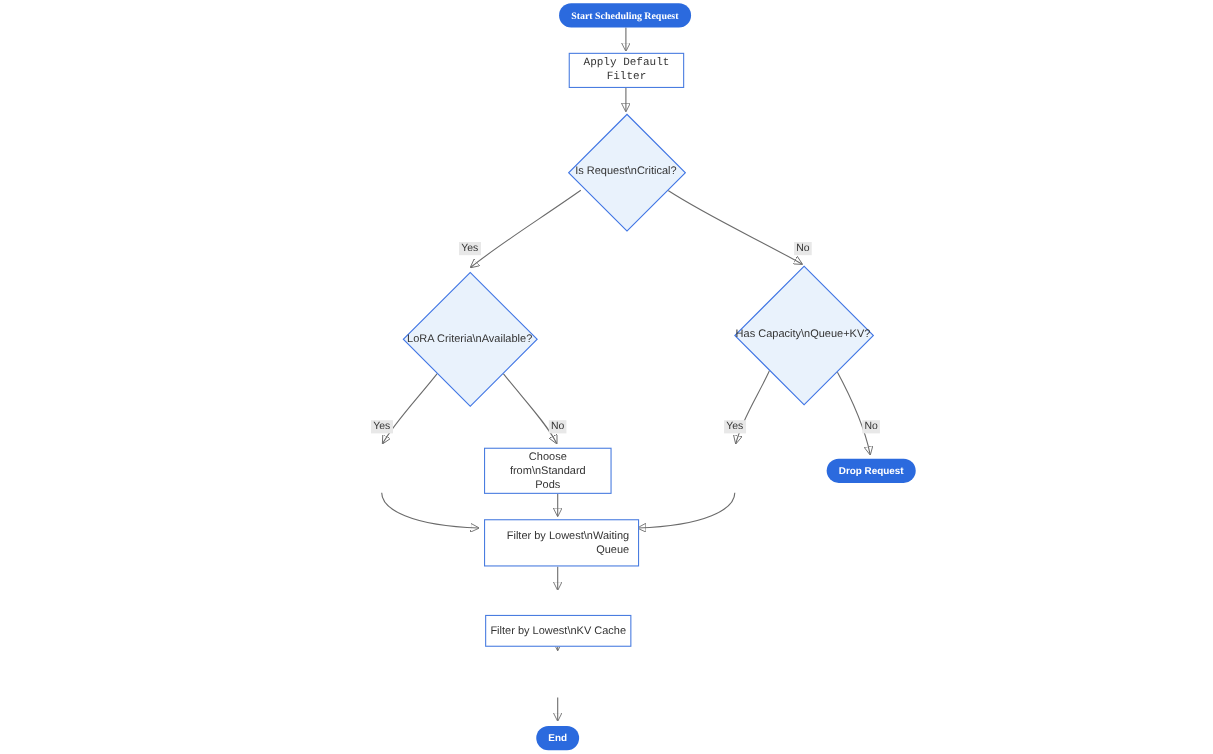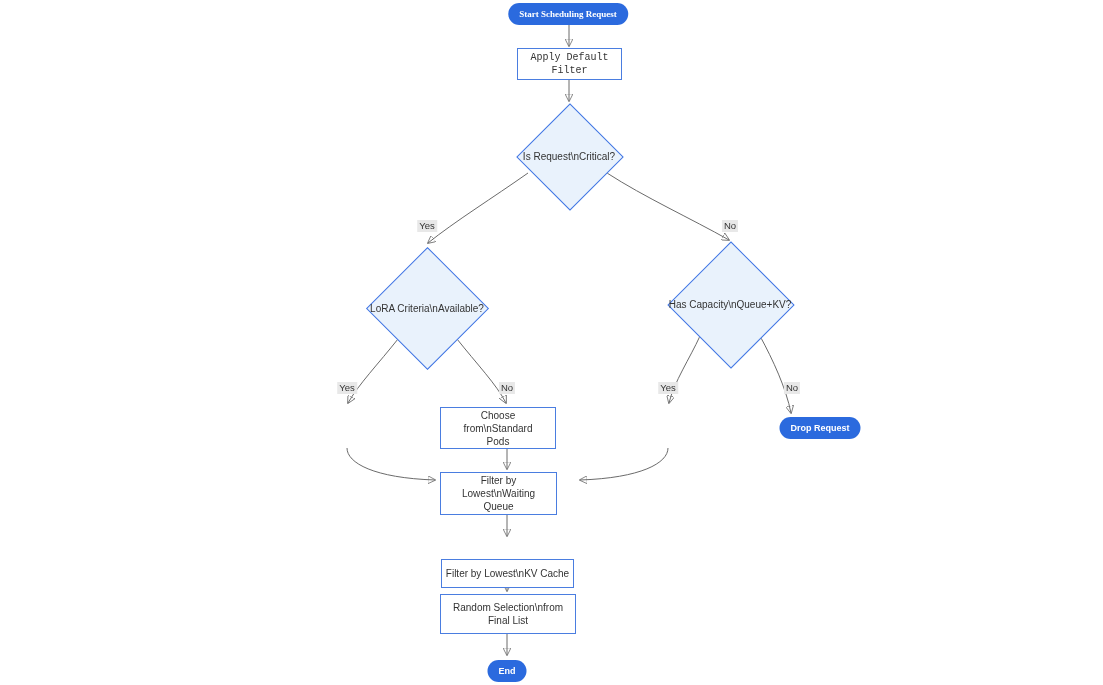--- a/index.html
+++ b/index.html
@@ -61,27 +61,26 @@
   <div class="diamond" style="left:384px;top:265px;width:85px;height:85px;"></div>
   <div class="diamond-label" style="left:427px;top:308px;">LoRA Criteria\nAvailable?</div>
 
   <div class="diamond" style="left:686px;top:260px;width:88px;height:88px;"></div>
   <div class="diamond-label" style="left:730px;top:304px;">Has Capacity\nQueue+KV?</div>
 
 
   <div class="node rect pad12" style="left:440px;top:407px;width:116px;height:42px;">Choose from\nStandard Pods</div>
 
 
-  <div class="node stadium" style="left:792px;top:417px;margin-left:28px;">Drop Request</div>
+  <div class="node stadium" style="left:792px;top:417px;">Drop Request</div>
 
-  <div class="node rect pad8" style="left:440px;top:472px;width:117px;height:43px;">Filter by Lowest\nWaiting Queue</div>
+  <div class="node rect pad8" style="left:440px;top:472px;width:141px;height:43px;text-align:right;">Filter by Lowest\nWaiting Queue</div>
 
   <div class="node rect nowrap" style="left:441px;top:539px;width:133px;height:29px;">Filter by Lowest\nKV Cache</div>
 
-  <div class="node rect pad8" style="left:440px;top:594px;width:136px;height:40px;">Random Selection\nfrom Final List</div>
 
   <div class="node stadium" style="left:507px;top:660px;border-radius:12px;">End</div>
 
   <div class="edge-label" style="left:427px;top:226px;">Yes</div>
   <div class="edge-label" style="left:730px;top:226px;">No</div>
   <div class="edge-label" style="left:347px;top:388px;">Yes</div>
   <div class="edge-label" style="left:507px;top:388px;">No</div>
   <div class="edge-label" style="left:668px;top:388px;">Yes</div>
   <div class="edge-label" style="left:792px;top:388px;">No</div>
 

